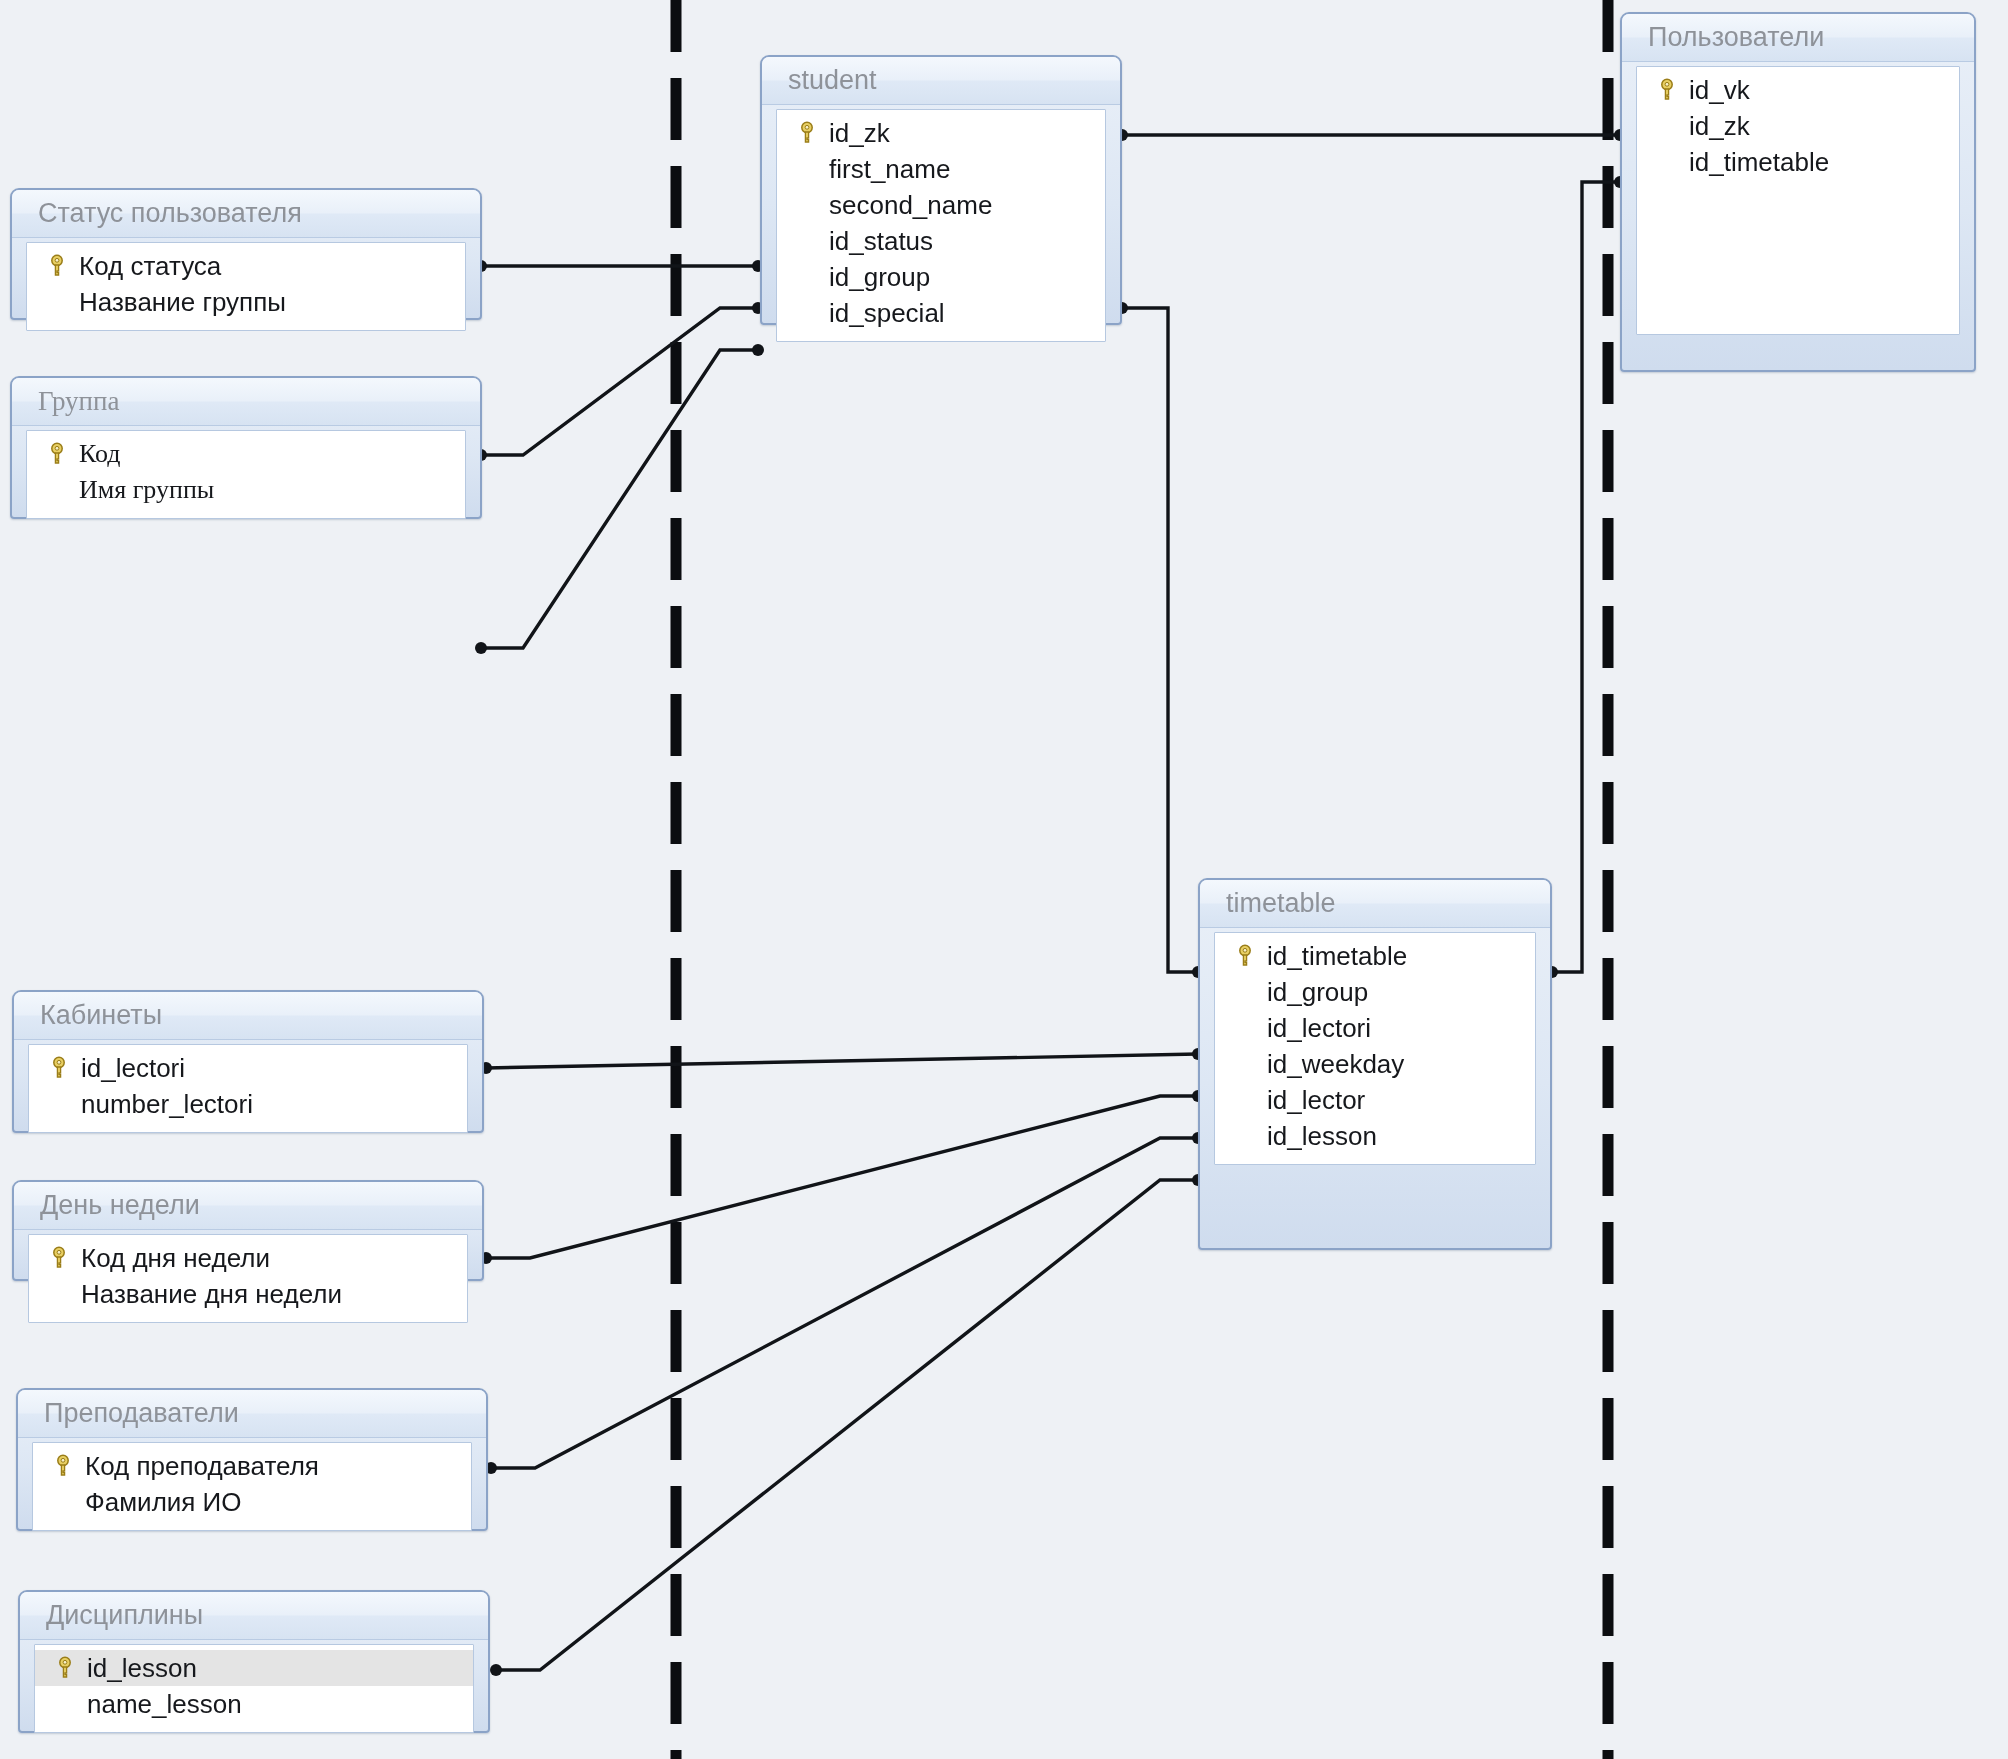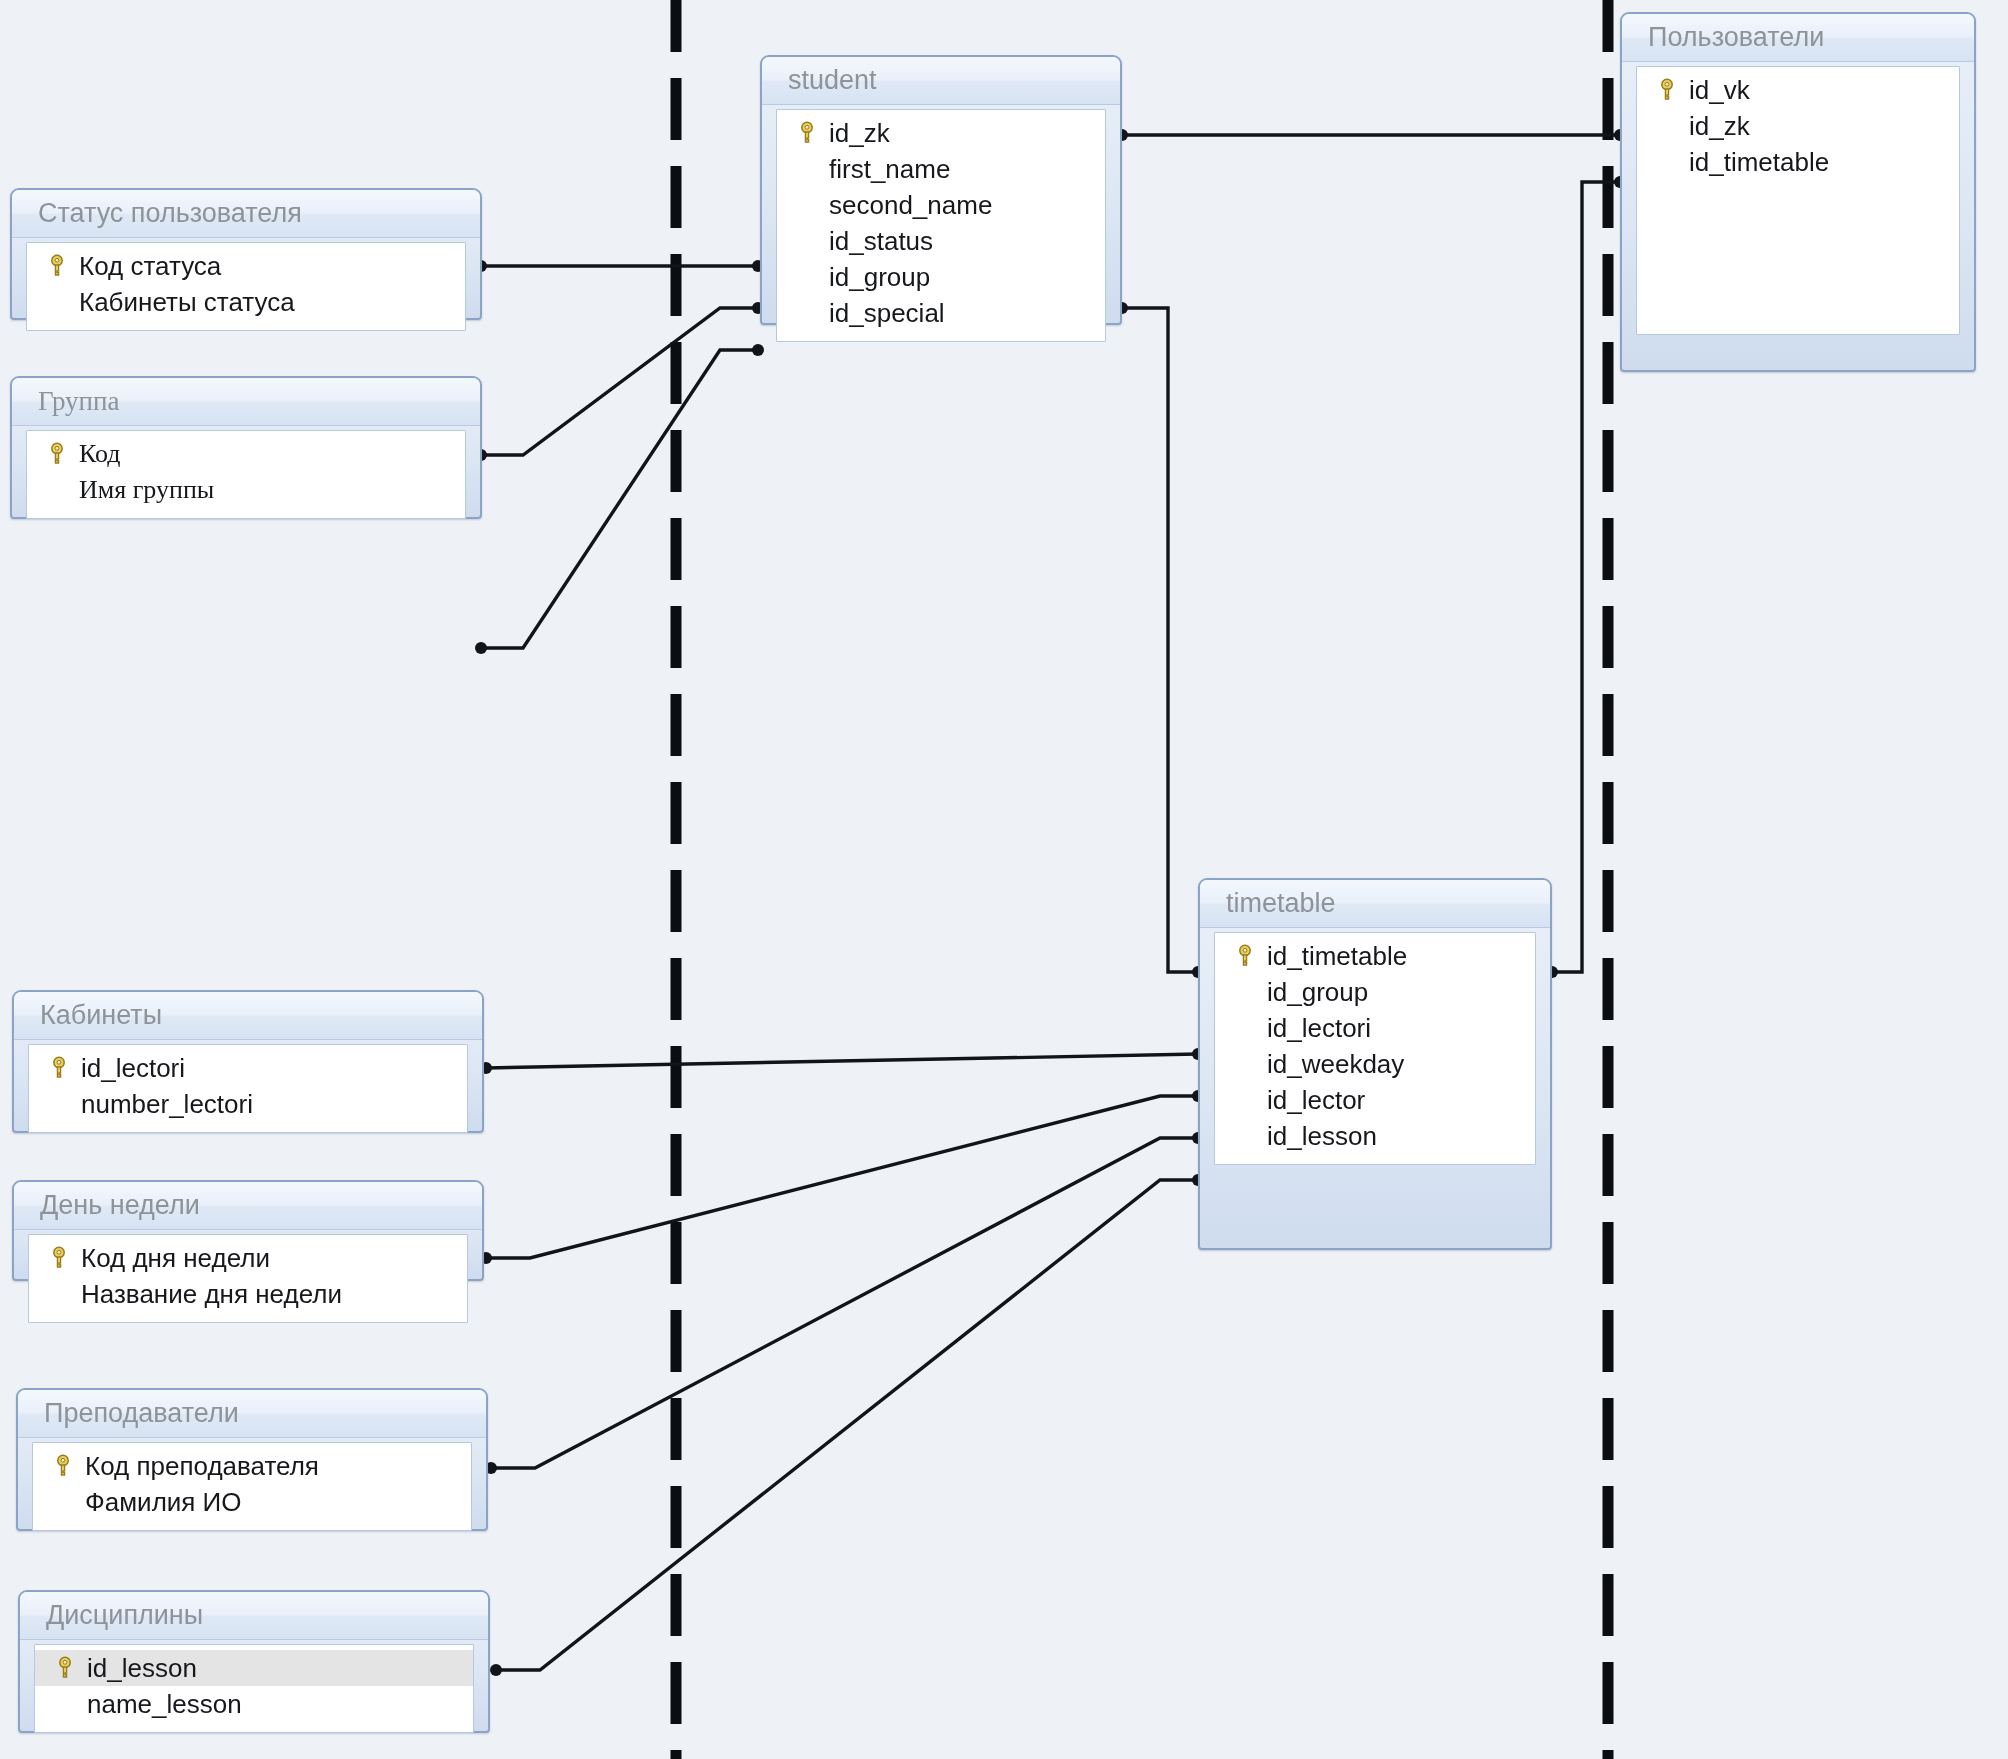--- a/index.html
+++ b/index.html
@@ -126,21 +126,21 @@
           <svg class="keyicon" width="22" height="24" viewBox="0 0 22 24">
               <circle cx="11" cy="6.5" r="5.2" fill="#e8cf63" stroke="#9a7d18" stroke-width="1.5"></circle>
               <circle cx="11" cy="6.3" r="1.9" fill="#f7f0c8" stroke="#9a7d18" stroke-width="1"></circle>
               <path d="M9.4 11 L9.4 21 L12.6 21 L12.6 18.5 L11 18.5 L11 16.8 L12.6 16.8 L12.6 11 Z" fill="#e8cf63" stroke="#9a7d18" stroke-width="1.3"></path>
             </svg>
         </span>
         <span class="fname">Код статуса</span>
       </div>
       <div class="frow">
         <span class="keycell"></span>
-        <span class="fname">Кабинеты статуса</span>
+        <span class="fname">Название группы</span>
       </div>
     </div>
   </div>
 
   <div class="entity" style="left:10px;  top:376px;  width:472px; height:143px;font-family:Liberation Serif, serif;">
     <div class="etitle">Группа</div>
     <div class="efields">
       <div class="frow">
         <span class="keycell">
           <svg class="keyicon" width="22" height="24" viewBox="0 0 22 24">

